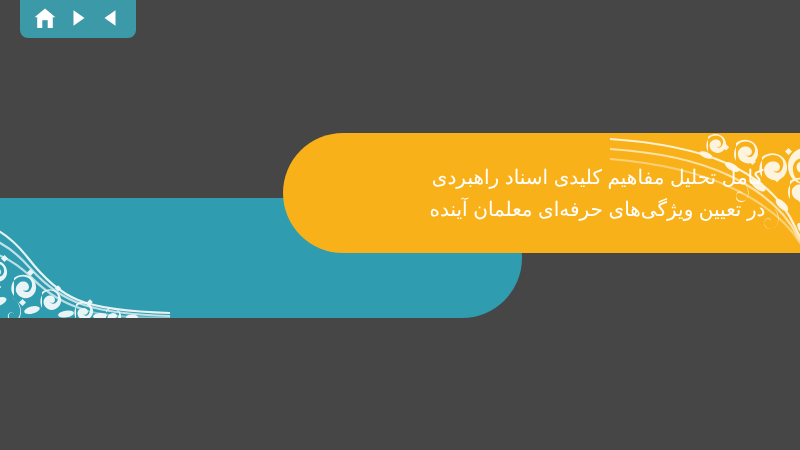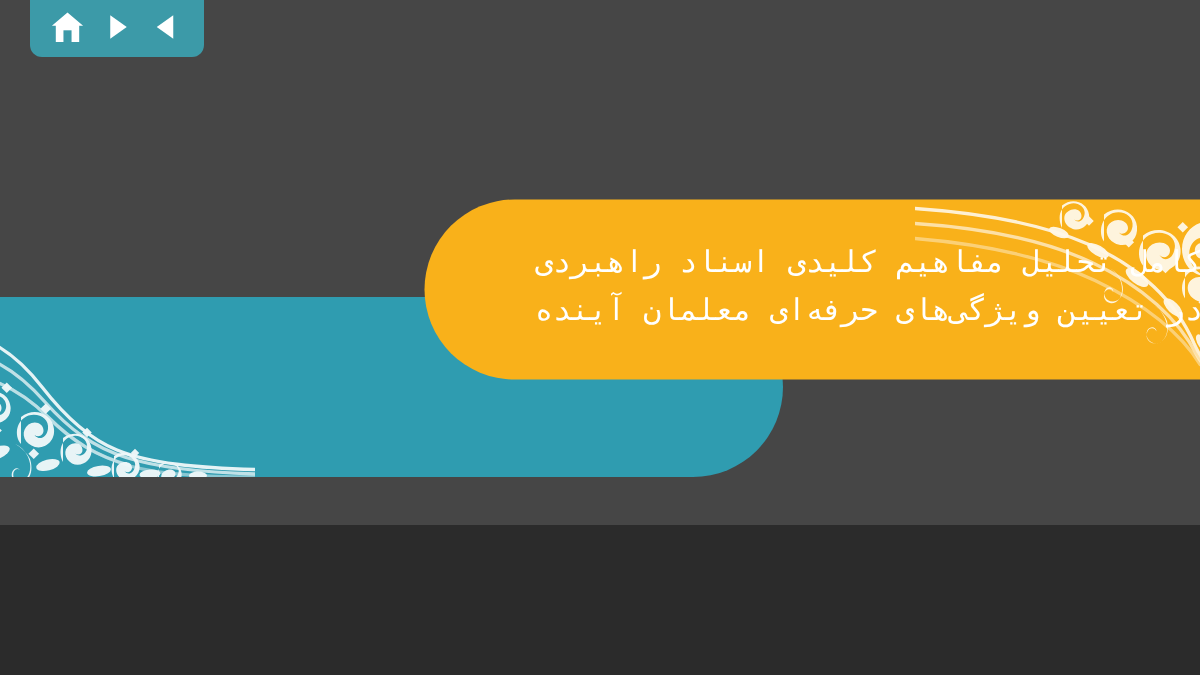--- a/index.html
+++ b/index.html
@@ -4,23 +4,23 @@
 <title>Presentation Slide</title>
 <style>
   html, body {
     margin: 0;
     padding: 0;
     background: #2b2b2b;
   }
   #slide {
     position: relative;
     width: 800px;
-    height: 350px;
+    height: 450px;
     overflow: hidden;
-    font-family: Liberation Mono, monospace;
+    font-family: Liberation Sans, sans-serif;
   }
   #bg {
     position: absolute;
     inset: 0;
   }
 
   
   #navbar {
     position: absolute;
     left: 20px;

